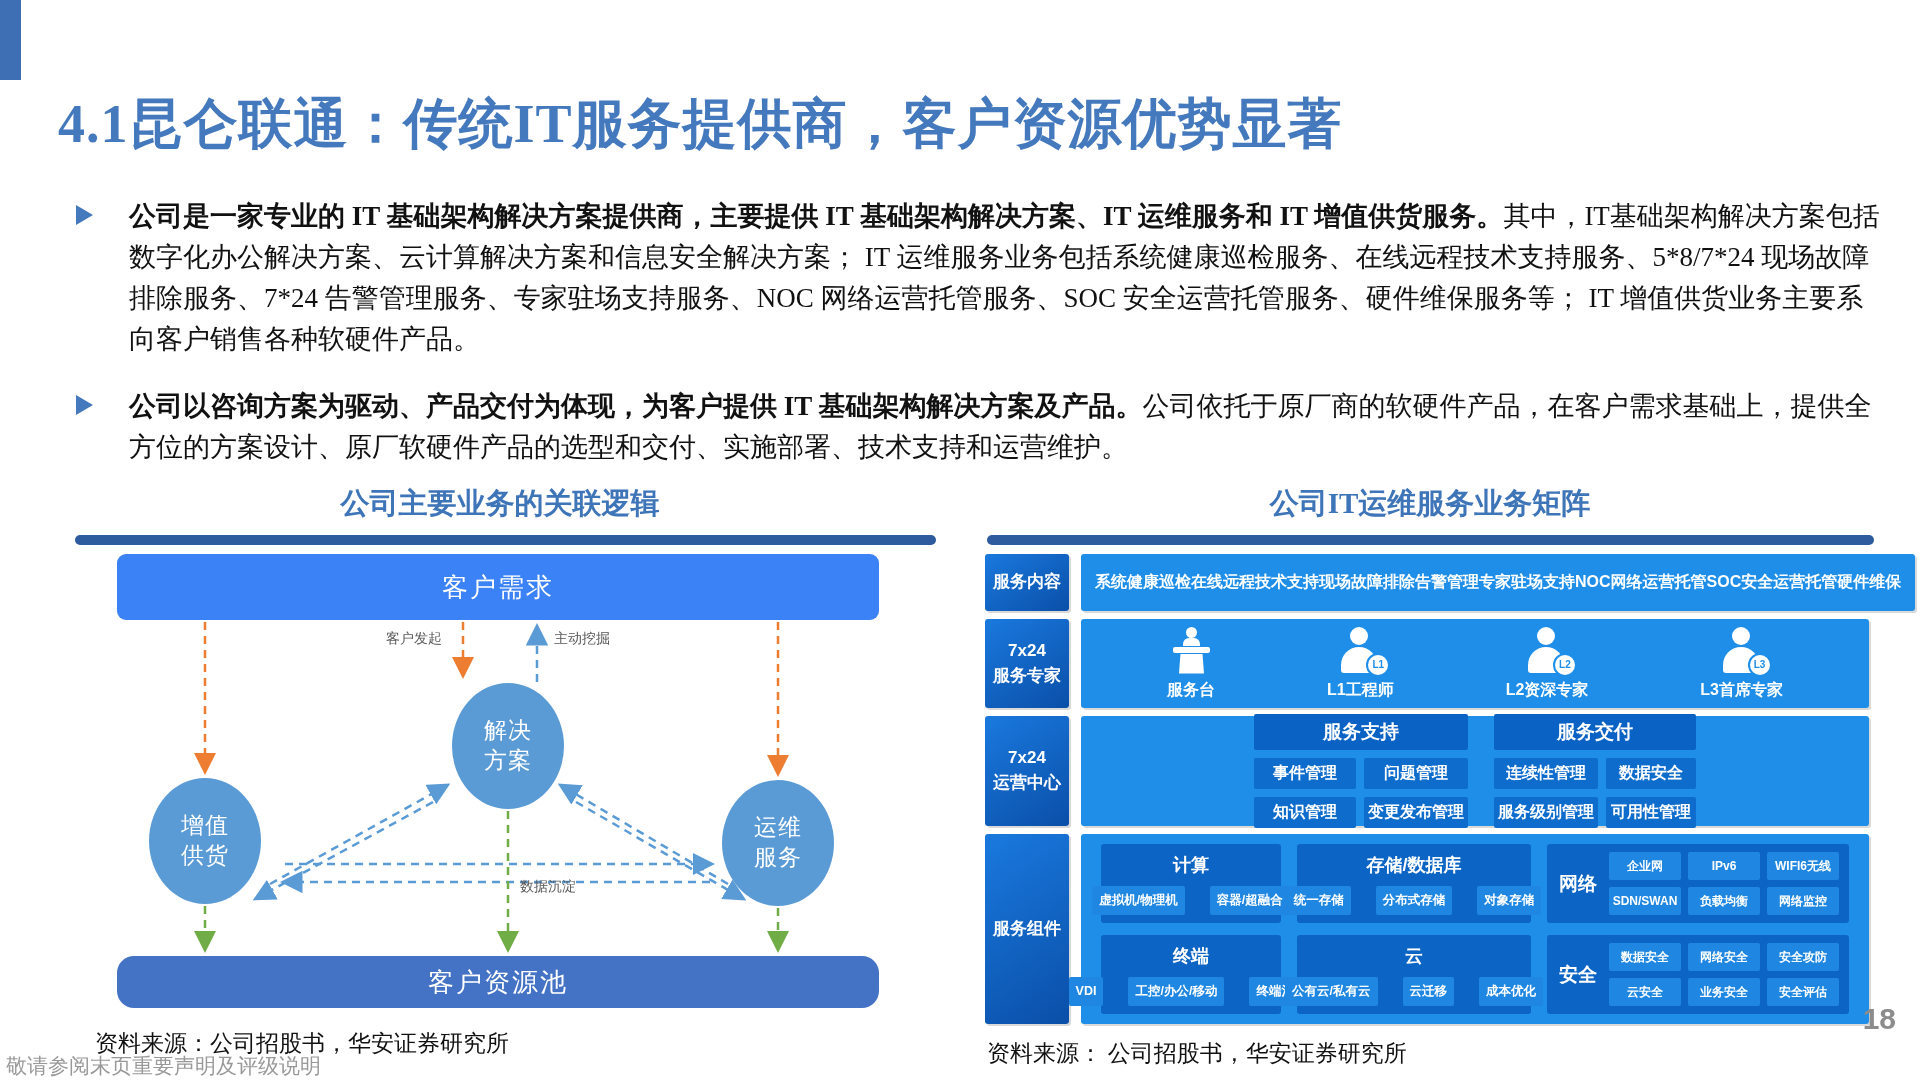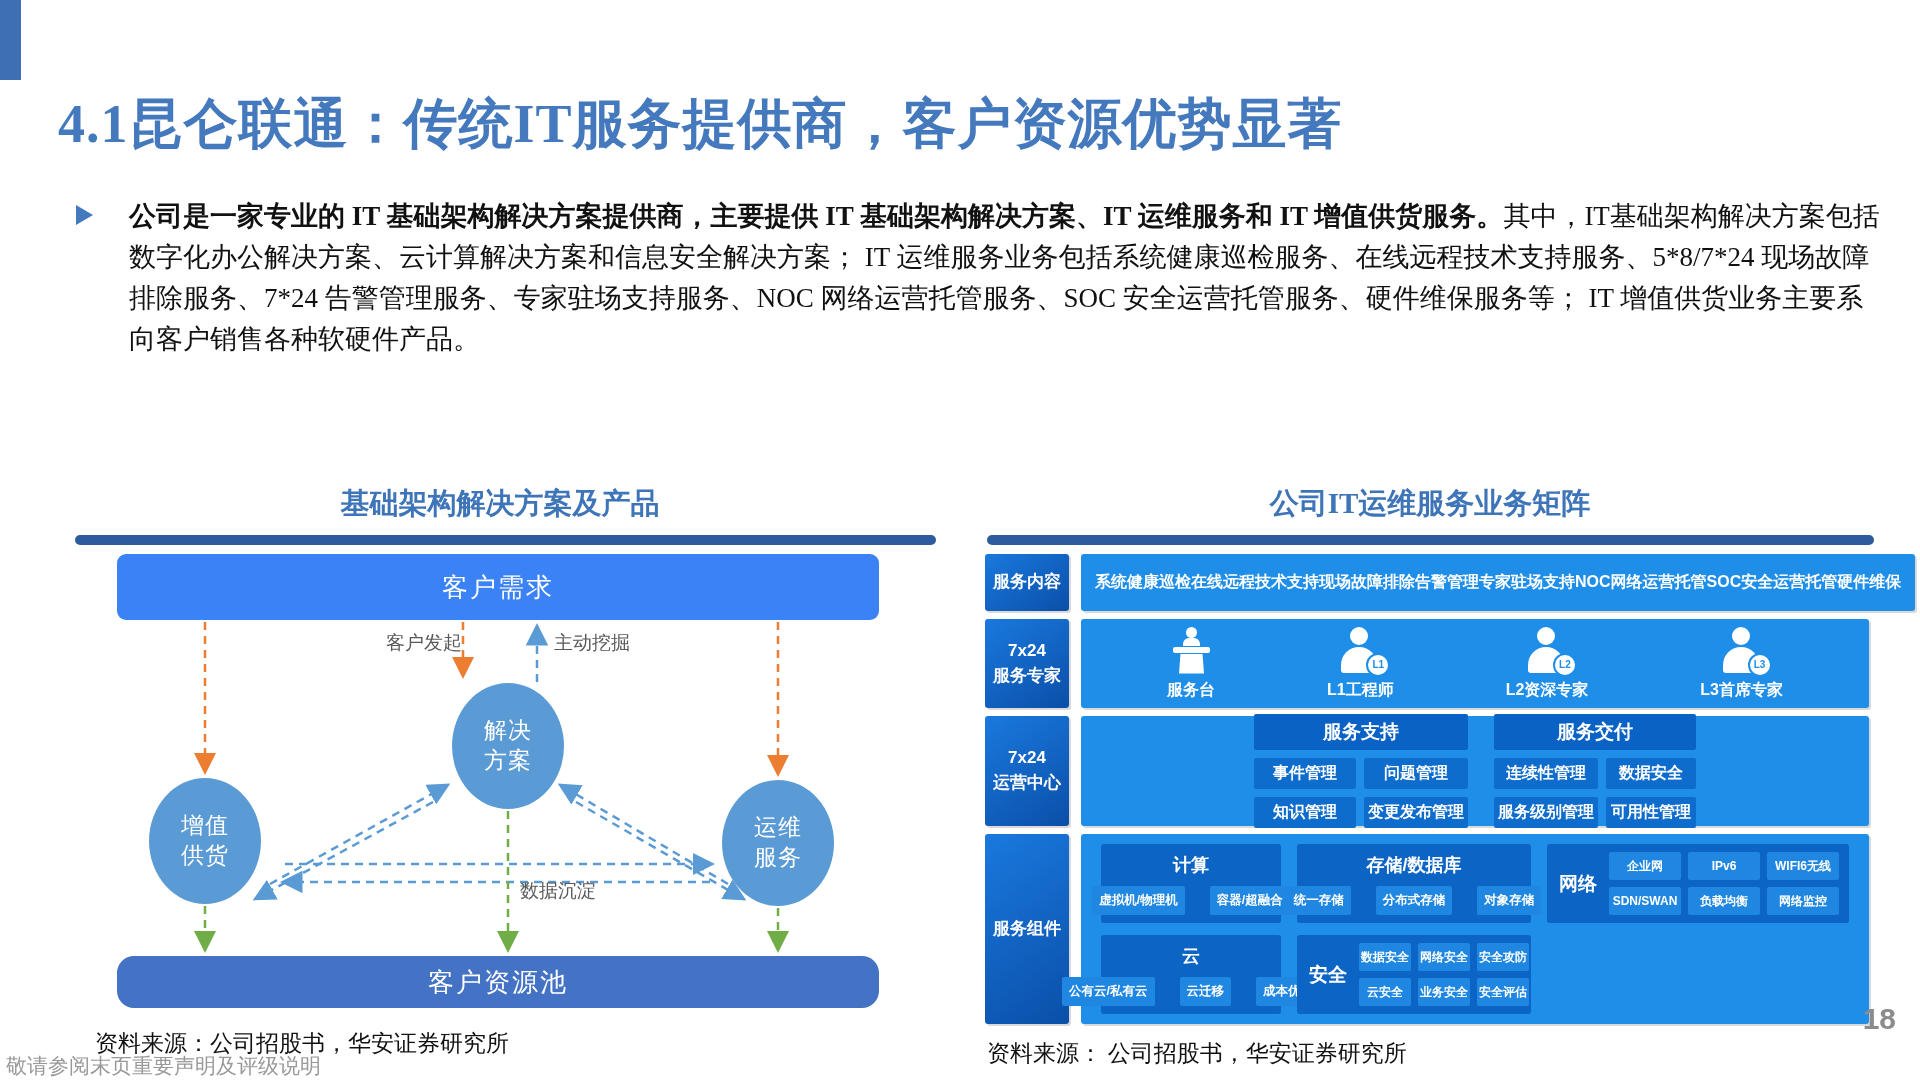--- a/index.html
+++ b/index.html
@@ -32,21 +32,21 @@
            color:#fff;font-size:26px;letter-spacing:2px;}
   .bottom-box{position:absolute;left:57px;top:478px;width:762px;height:52px;background:#4472c4;
            border-radius:17px;display:flex;align-items:center;justify-content:center;
            color:#fff;font-size:26px;letter-spacing:2px;}
   .circle{position:absolute;width:112px;height:126px;border-radius:50%;background:#5b9bd5;
           color:#fff;font-size:23px;line-height:1.3;display:flex;align-items:center;
           justify-content:center;text-align:center;letter-spacing:1px;}
   .circle-center{left:392px;top:205px;}
   .circle-left{left:89px;top:300px;}
   .circle-right{left:662px;top:302px;}
-  .arrow-label{position:absolute;font-size:19px;color:#595959;}
+  .arrow-label{position:absolute;font-size:14px;color:#595959;}
   .lbl-initiate{left:326px;top:152px;}
   .lbl-mining{left:494px;top:152px;}
   .lbl-deposit{left:460px;top:400px;}
   .arrow-layer{position:absolute;left:0;top:0;}
   .pre{white-space:pre-line;}
   
   .matrix{position:absolute;left:0;top:76px;right:6px;bottom:18px;display:flex;
           flex-direction:column;gap:8px;}
   .m-row{display:flex;gap:12px;}
   .m-label{flex:0 0 84px;background:linear-gradient(145deg,#1a79de 0%,#0a4fa8 100%);
@@ -114,24 +114,28 @@
 <div class="slide">
 
   <div class="accent-bar"></div>
   <div class="page-title">4.1昆仑联通：传统IT服务提供商，客户资源优势显著</div>
 
   <div class="bullets">
     <div class="bullet">
       <span class="bullet-marker"></span>
       <span class="bullet-text"><span class="lead">公司是一家专业的 IT 基础架构解决方案提供商，主要提供 IT 基础架构解决方案、IT 运维服务和 IT 增值供货服务。</span><span>其中，IT基础架构解决方案包括数字化办公解决方案、云计算解决方案和信息安全解决方案； IT 运维服务业务包括系统健康巡检服务、在线远程技术支持服务、5*8/7*24 现场故障排除服务、7*24 告警管理服务、专家驻场支持服务、NOC 网络运营托管服务、SOC 安全运营托管服务、硬件维保服务等； IT 增值供货业务主要系向客户销售各种软硬件产品。</span></span>
     </div>
+    <div class="bullet">
+      <span class="bullet-marker"></span>
+      <span class="bullet-text"><span class="lead">公司以咨询方案为驱动、产品交付为体现，为客户提供 IT 基础架构解决方案及产品。</span><span>公司依托于原厂商的软硬件产品，在客户需求基础上，提供全方位的方案设计、原厂软硬件产品的选型和交付、实施部署、技术支持和运营维护。</span></span>
+    </div>
   </div>
 
   <div class="figure figure-left">
-    <div class="fig-title">基础架构解决方案及产品</div>
+    <div class="fig-title">公司主要业务的关联逻辑</div>
     <div class="fig-divider"></div>
 
     <svg class="arrow-layer" width="880" height="564" viewBox="0 0 880 564">
       <defs>
         <marker id="aO" markerWidth="9" markerHeight="9" refX="7" refY="4.5" orient="auto">
           <path d="M0,0 L9,4.5 L0,9 z" fill="#ed7d31"></path>
         </marker>
         <marker id="aB" markerWidth="9" markerHeight="9" refX="7" refY="4.5" orient="auto">
           <path d="M0,0 L9,4.5 L0,9 z" fill="#5b9bd5"></path>
         </marker>
@@ -293,20 +297,28 @@
               <div class="side-grid">
                 <span class="chip">企业网</span>
                 <span class="chip">IPv6</span>
                 <span class="chip">WIFI6无线</span>
                 <span class="chip">SDN/SWAN</span>
                 <span class="chip">负载均衡</span>
                 <span class="chip">网络监控</span>
               </div>
             </div>
 
+            <div class="panel panel-simple">
+              <div class="panel-title">终端</div>
+              <div class="panel-chips">
+                <span class="chip">VDI</span>
+                <span class="chip">工控/办公/移动</span>
+                <span class="chip">终端治理</span>
+              </div>
+            </div>
 
             <div class="panel panel-simple">
               <div class="panel-title">云</div>
               <div class="panel-chips">
                 <span class="chip">公有云/私有云</span>
                 <span class="chip">云迁移</span>
                 <span class="chip">成本优化</span>
               </div>
             </div>
 

